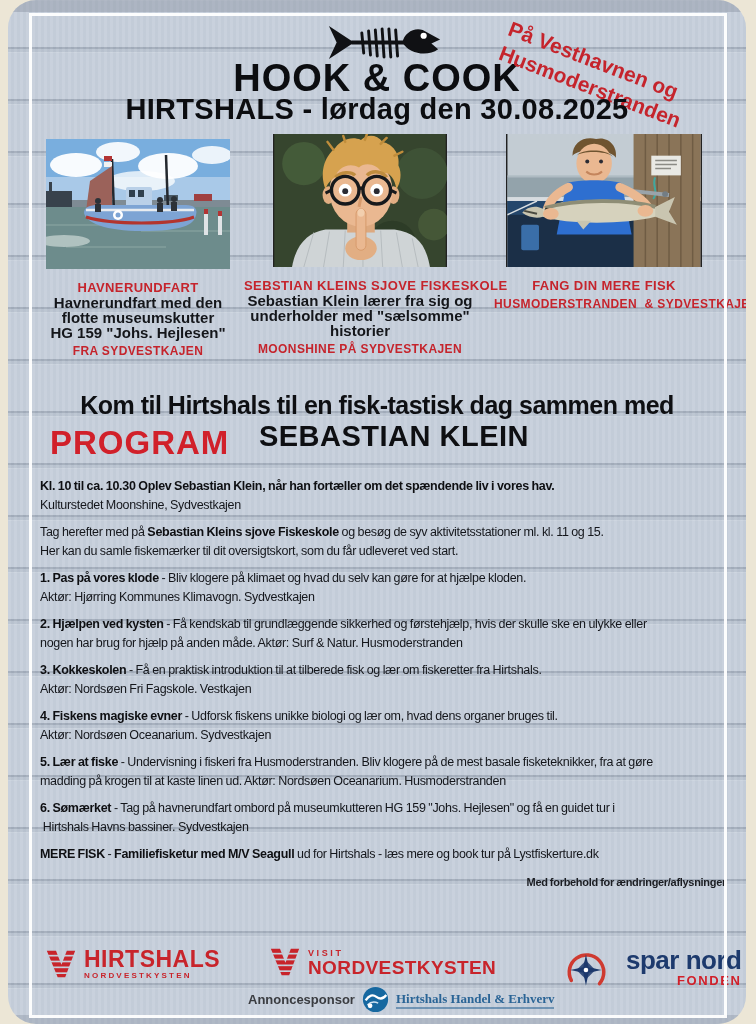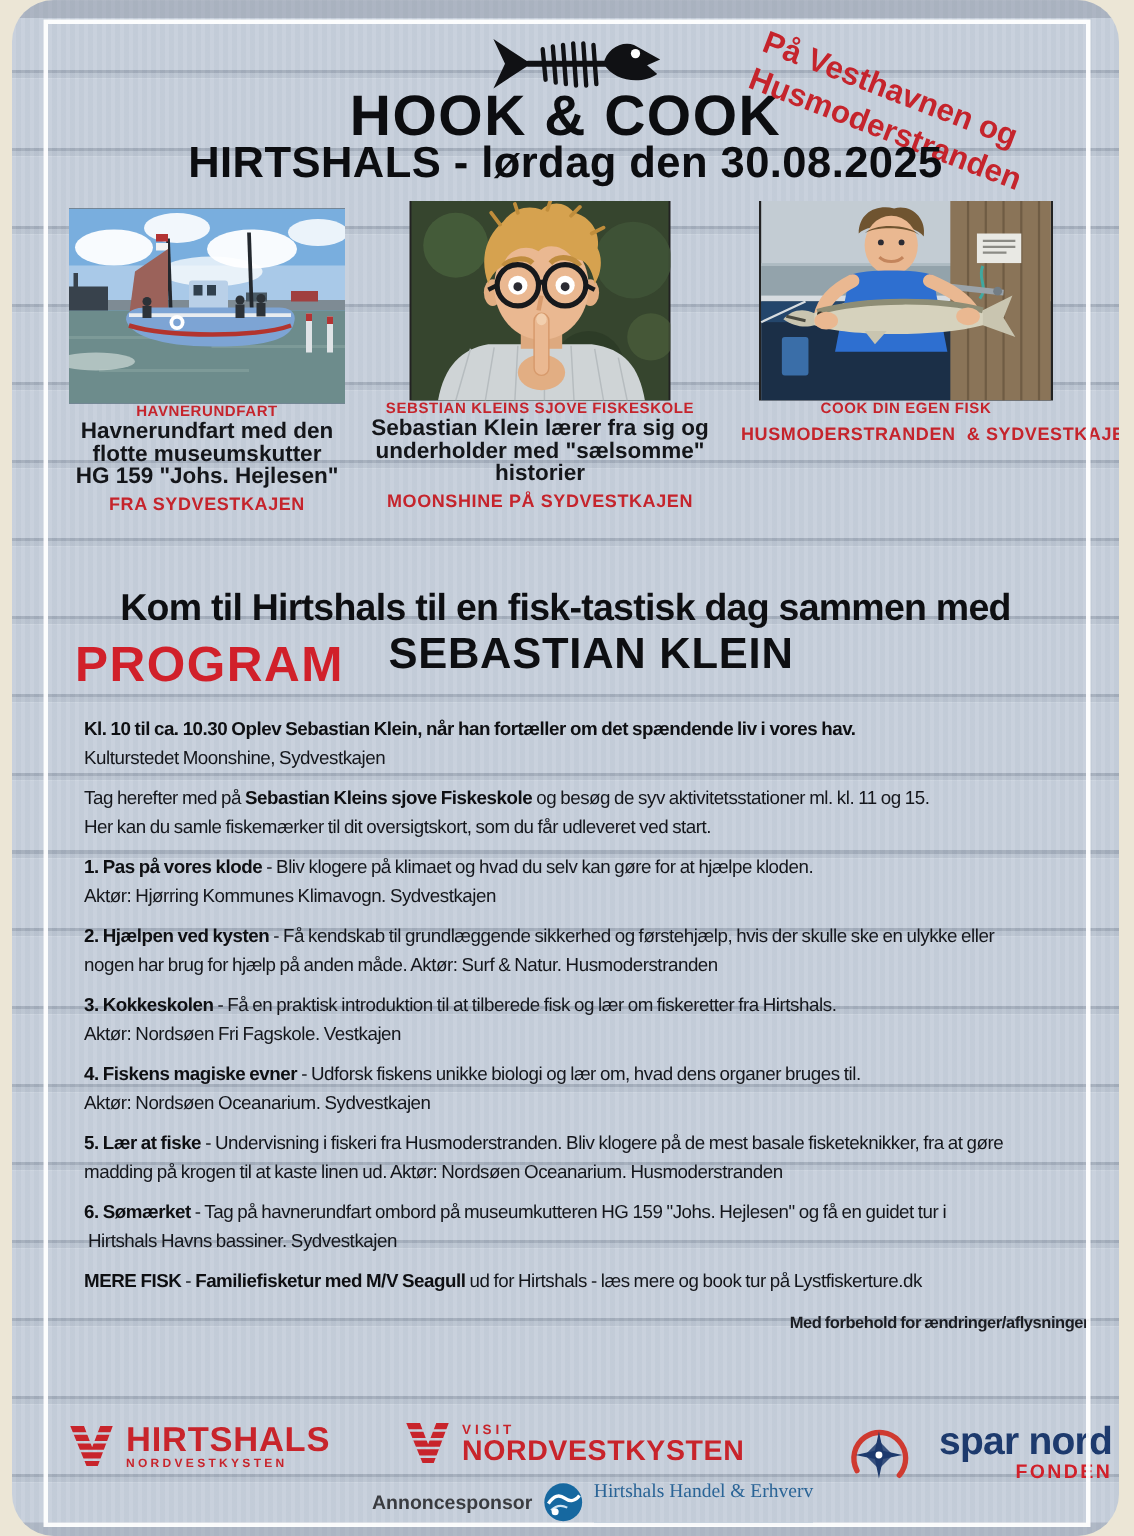--- a/index.html
+++ b/index.html
@@ -21,49 +21,49 @@
   .frame{position:absolute;left:21px;top:13px;width:692px;height:999px;border:3px solid rgba(255,255,255,0.95);pointer-events:none;z-index:5;}
   .fish{position:absolute;left:50%;top:20px;transform:translateX(-50%);margin-left:8px;width:116px;height:45px;}
   .title{position:absolute;top:57px;left:0;width:100%;text-align:center;font-size:38px;font-weight:bold;letter-spacing:1px;color:#0c0d10;}
   .corner-note{position:absolute;left:506px;top:16px;transform:rotate(21deg);transform-origin:left top;
     color:#c5242c;font-size:21px;font-weight:bold;line-height:26px;white-space:nowrap;}
   .corner-note span{display:block;}
   .date-line{position:absolute;top:93px;left:0;width:100%;text-align:center;font-size:29px;font-weight:bold;letter-spacing:0.3px;color:#0c0d10;}
 
   .card{position:absolute;top:134px;text-align:center;}
   .card .photo{overflow:hidden;margin:0 auto;display:block;background:#222;}
-  .card-heading{font-size:10px;font-weight:bold;letter-spacing:0.4px;color:#c5242c;white-space:nowrap;}
+  .card-heading{margin-top:11px;font-size:13px;font-weight:bold;letter-spacing:0.4px;color:#c5242c;white-space:nowrap;}
   .card-body{margin-top:0;font-size:15px;font-weight:bold;line-height:15px;color:#14161a;white-space:pre-line;}
   .card-venue{margin-top:4px;font-size:12px;font-weight:bold;letter-spacing:0.4px;color:#c5242c;white-space:pre;}
 
   .headline1{position:absolute;top:391px;left:0;width:100%;text-align:center;font-size:25px;font-weight:bold;letter-spacing:-0.5px;color:#0e0f12;}
   .headline2{position:absolute;top:420px;left:0;width:100%;text-align:center;font-size:29px;font-weight:bold;letter-spacing:0.5px;color:#0e0f12;padding-left:17px;}
   .program-label{position:absolute;top:424px;left:42px;font-size:33px;font-weight:bold;letter-spacing:1px;color:#d1202a;}
 
   .program{position:absolute;left:32px;top:477px;width:686px;font-size:12.5px;line-height:18.5px;
     letter-spacing:-0.3px;word-spacing:-0.5px;color:#14161b;}
-  .prog{margin:0 16px 9px;white-space:pre-wrap;}
+  .prog{margin:0 0 9px;white-space:pre-wrap;}
   .prog .bb{font-weight:bold;color:#0e0f12;}
   .disclaimer{text-align:right;font-size:11px;font-weight:bold;margin-top:3px;color:#1b1d22;}
 
   .f-left{position:absolute;left:38px;top:948px;}
   .f-mid{position:absolute;left:240px;top:946px;}
   .f-right{position:absolute;left:556px;top:948px;}
   .logo-row{display:flex;align-items:center;gap:8px;}
   .vlogo{width:30px;height:32px;flex:0 0 auto;}
   .hirt-name{font-size:23px;font-weight:bold;color:#c8242b;letter-spacing:0.5px;line-height:22px;}
   .hirt-sub{font-size:8px;font-weight:bold;color:#c8242b;letter-spacing:2.2px;margin-top:1px;}
   .hirt-org{font-size:17px;font-weight:bold;color:#c8242b;letter-spacing:0.6px;margin-top:7px;margin-left:2px;}
   .visit-small{font-size:9px;font-weight:bold;color:#c8242b;letter-spacing:2.6px;line-height:10px;}
   .visit-name{font-size:19px;font-weight:bold;color:#c8242b;letter-spacing:0.4px;line-height:19px;}
   .sponsor-row{display:flex;align-items:center;gap:7px;margin-top:8px;}
   .sponsor-label{font-size:13px;font-weight:bold;color:#3a3c40;}
   .wavelogo{width:27px;height:27px;}
-  .sponsor-name{font-size:13px;font-weight:normal;color:#2a6496;font-family:"Liberation Serif", serif;
-    border-bottom:2px solid rgba(42,100,150,0.55);padding-bottom:13px;}
+  .sponsor-name{font-size:13px;font-weight:bold;color:#2a6496;font-family:"Liberation Serif", serif;
+    border-bottom:2px solid rgba(42,100,150,0.55);padding-bottom:0;}
   .spar-row{display:flex;align-items:flex-start;gap:16px;}
   .sparlogo{width:46px;height:46px;}
   .spar-name{font-size:26px;font-weight:bold;color:#1d3a6d;letter-spacing:-0.5px;line-height:24px;}
   .spar-sub{font-size:13px;font-weight:bold;color:#d1202a;letter-spacing:1.6px;text-align:right;margin-top:1px;}
 </style>
 </head>
 <body>
 
 <svg width="0" height="0" style="position:absolute">
   <defs>
@@ -224,21 +224,21 @@
       <path d="M36 76 C60 64 120 64 150 74 C156 76 158 80 150 84 C120 92 60 92 36 84 C32 82 32 78 36 76 Z" fill="#d6d2bd"></path>
       <path d="M38 75 C70 66 122 66 150 74" stroke="#8e8d75" stroke-width="4" fill="none"></path>
       <path d="M36 76 C28 72 20 74 15 80 C22 85 30 86 36 84 Z" fill="#c9c5b0"></path>
       <path d="M17 78 L30 81" stroke="#4a4a40" stroke-width="2"></path>
       <circle cx="40" cy="77" r="2.2" fill="#33332c"></circle>
       <path d="M150 74 L170 64 L164 79 L172 92 L150 84 Z" fill="#c9c5b0"></path>
       <path d="M70 88 L77 97 L85 88 Z" fill="#c9c5b0"></path>
       <ellipse cx="44" cy="81" rx="8" ry="6" fill="#eab891"></ellipse>
       <ellipse cx="140" cy="78" rx="8" ry="6" fill="#eab891"></ellipse>
     </svg>
-    <div class="card-heading">COOK DIN EGEN FISK</div>
+    <div class="card-heading">FANG DIN MERE FISK</div>
     <div class="card-venue">HUSMODERSTRANDEN  &amp; SYDVESTKAJEN</div>
   </div>
 
   <div class="headline1">Kom til Hirtshals til en fisk-tastisk dag sammen med</div>
   <div class="program-label">PROGRAM</div>
   <div class="headline2">SEBASTIAN KLEIN</div>
 
   <div class="program">
     <div>
         <p class="prog"><span class="bb">Kl. 10 til ca. 10.30 Oplev Sebastian Klein, når han fortæller om det spændende liv i vores hav.</span><span>

